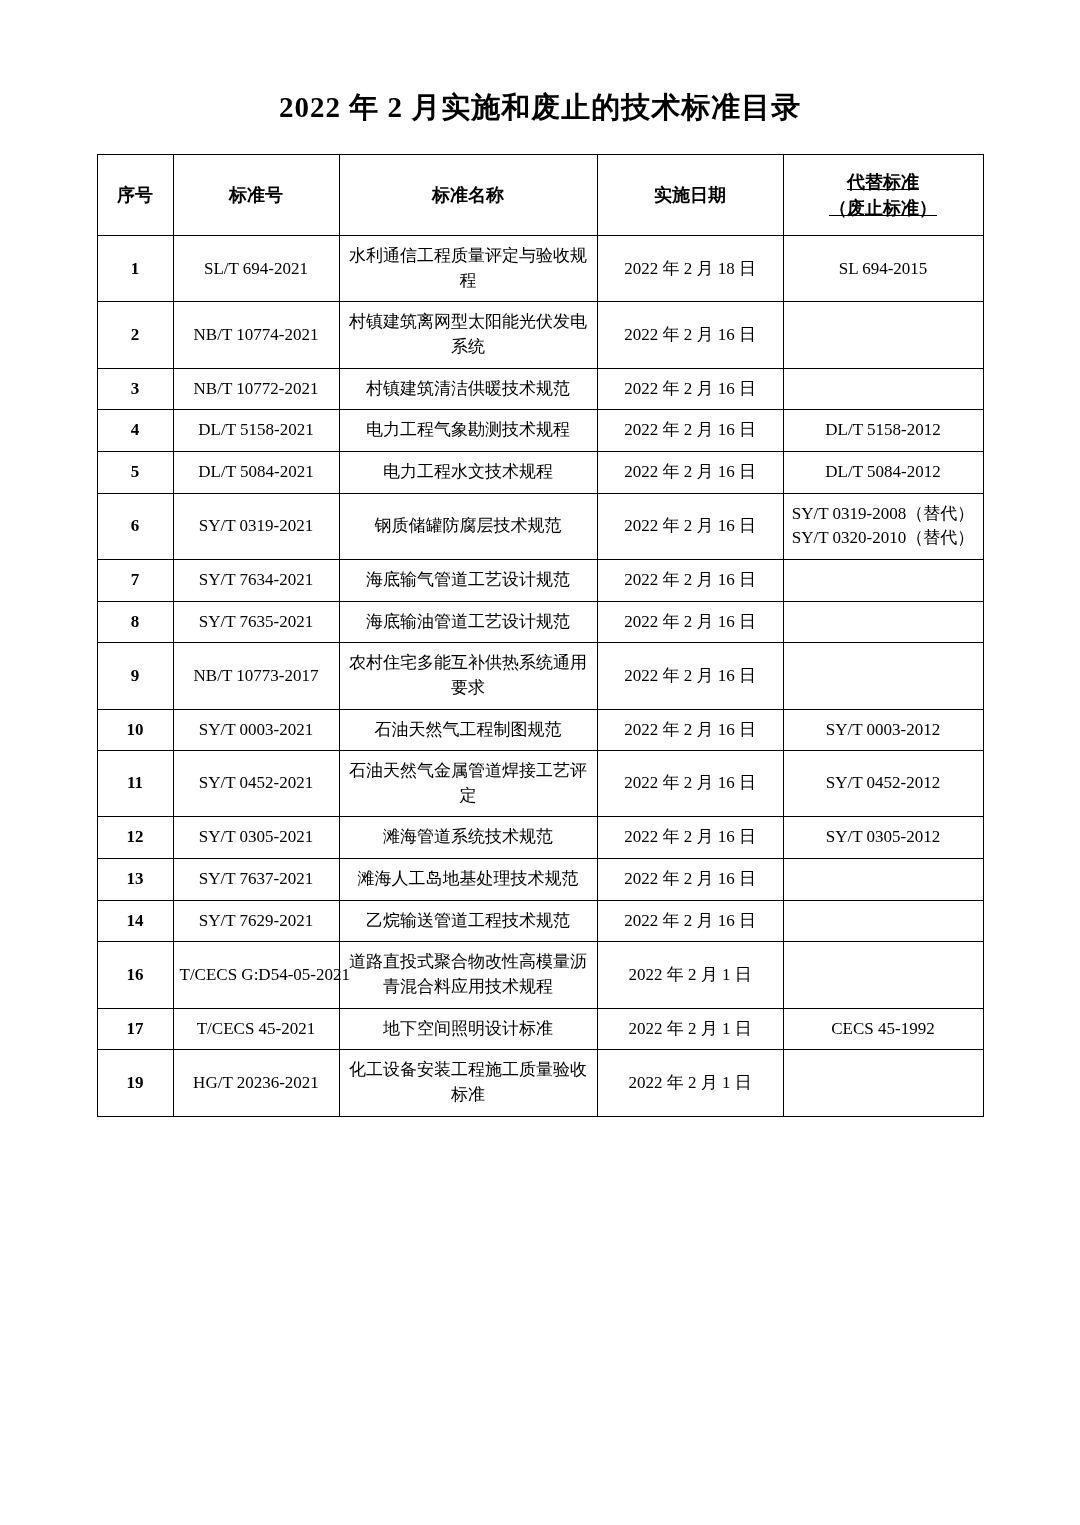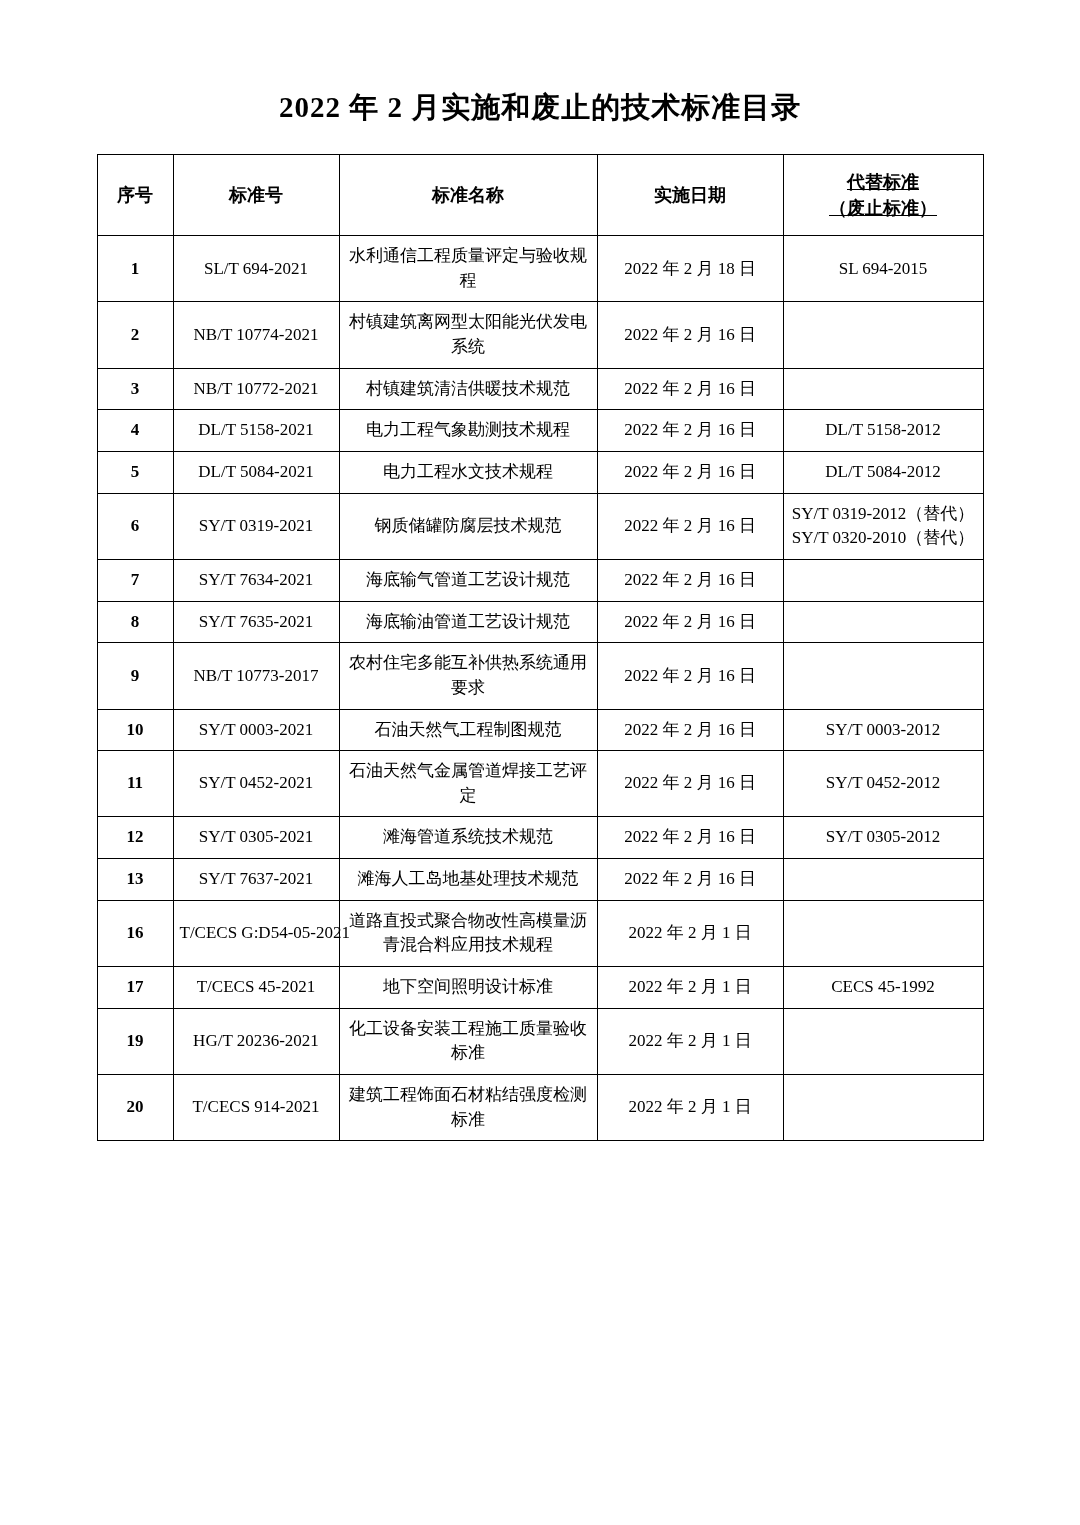--- a/index.html
+++ b/index.html
@@ -141,21 +141,21 @@
           <td class="repl">
             <span class="repl-line">DL/T 5084-2012</span>
           </td>
         </tr>
         <tr>
           <td class="idx">6</td>
           <td class="code">SY/T 0319-2021</td>
           <td class="name">钢质储罐防腐层技术规范</td>
           <td class="date">2022 年 2 月 16 日</td>
           <td class="repl">
-            <span class="repl-line">SY/T 0319-2012（替代）</span>
+            <span class="repl-line">SY/T 0319-2008（替代）</span>
             <span class="repl-line">SY/T 0320-2010（替代）</span>
           </td>
         </tr>
         <tr>
           <td class="idx">7</td>
           <td class="code">SY/T 7634-2021</td>
           <td class="name">海底输气管道工艺设计规范</td>
           <td class="date">2022 年 2 月 16 日</td>
           <td class="repl"></td>
         </tr>
@@ -197,20 +197,27 @@
           <td class="name">滩海管道系统技术规范</td>
           <td class="date">2022 年 2 月 16 日</td>
           <td class="repl">
             <span class="repl-line">SY/T 0305-2012</span>
           </td>
         </tr>
         <tr>
           <td class="idx">13</td>
           <td class="code">SY/T 7637-2021</td>
           <td class="name">滩海人工岛地基处理技术规范</td>
+          <td class="date">2022 年 2 月 16 日</td>
+          <td class="repl"></td>
+        </tr>
+        <tr>
+          <td class="idx">14</td>
+          <td class="code">SY/T 7629-2021</td>
+          <td class="name">乙烷输送管道工程技术规范</td>
           <td class="date">2022 年 2 月 16 日</td>
           <td class="repl"></td>
         </tr>
         <tr>
           <td class="idx">16</td>
           <td class="code">T/CECS G:D54-05-2021</td>
           <td class="name">道路直投式聚合物改性高模量沥青混合料应用技术规程</td>
           <td class="date">2022 年 2 月 1 日</td>
           <td class="repl"></td>
         </tr>
@@ -223,23 +230,16 @@
             <span class="repl-line">CECS 45-1992</span>
           </td>
         </tr>
         <tr>
           <td class="idx">19</td>
           <td class="code">HG/T 20236-2021</td>
           <td class="name">化工设备安装工程施工质量验收标准</td>
           <td class="date">2022 年 2 月 1 日</td>
           <td class="repl"></td>
         </tr>
-        <tr>
-          <td class="idx">20</td>
-          <td class="code">T/CECS 914-2021</td>
-          <td class="name">建筑工程饰面石材粘结强度检测标准</td>
-          <td class="date">2022 年 2 月 1 日</td>
-          <td class="repl"></td>
-        </tr>
       </tbody>
   </table>
 
 </div>
 
 </body></html>

